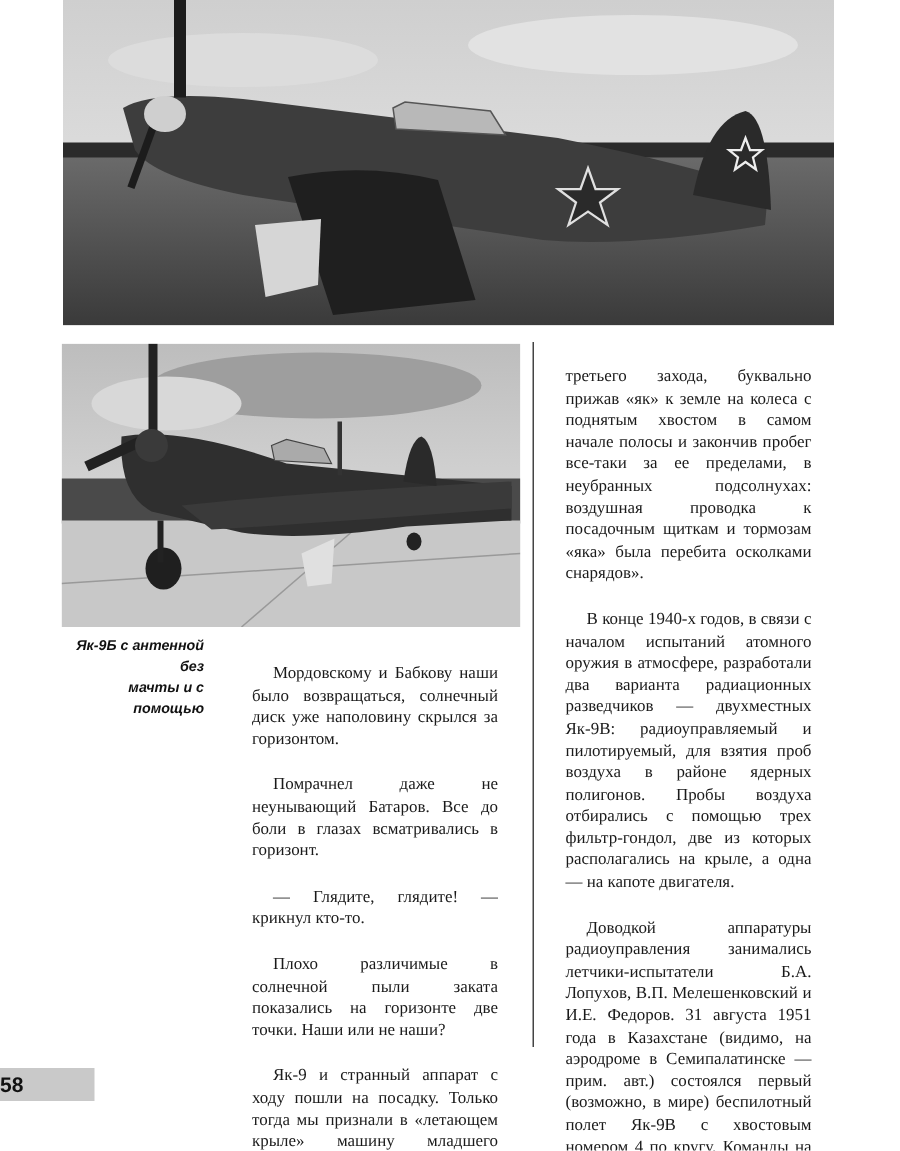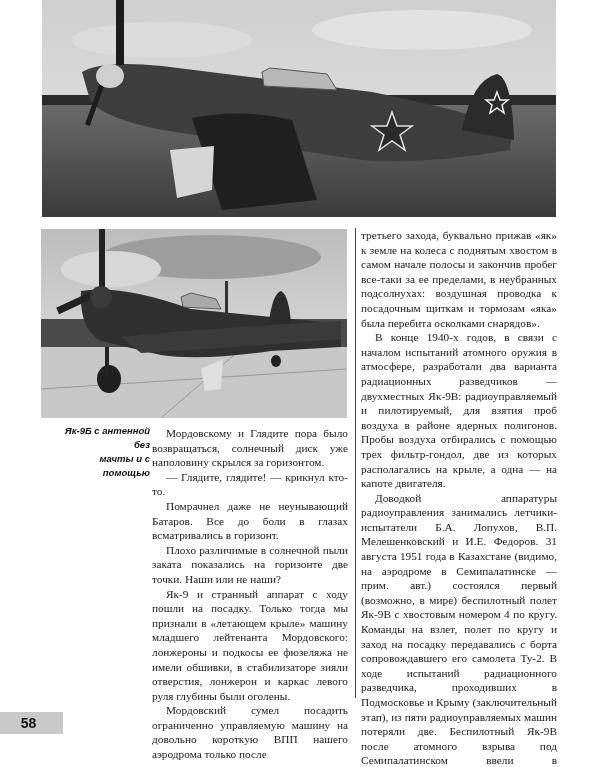--- a/index.html
+++ b/index.html
@@ -8,36 +8,36 @@
 
   .photo { position: absolute; overflow: hidden; }
   .photo svg { display: block; width: 100%; height: 100%; }
 
   #photo-top { left: 42px; top: 0; width: 514px; height: 217px; }
   #photo-second { left: 41px; top: 229px; width: 306px; height: 189px; }
 
   .caption { position: absolute; left: 40px; top: 424px; width: 96px;
              font-family: "Liberation Sans", "DejaVu Sans", sans-serif;
              font-weight: bold; font-style: italic; font-size: 9.5px; line-height: 14px;
-             text-align: right; color: #111; margin-left: 14px; }
+             text-align: right; color: #111; }
 
   .col { position: absolute; font-size: 11.3px; line-height: 14.6px; text-align: justify;
          hyphens: manual; }
-  .col p { margin: 0; text-indent: 14px; }
+  .col p { margin: 16px; text-indent: 14px; }
   .col p.cont { text-indent: 0; }
 
   #col-middle { left: 152px; top: 426px; width: 196px; }
   #col-right { left: 361px; top: 228px; width: 196px; }
 
   .rule { position: absolute; left: 355px; top: 228px; width: 1px; height: 470px; background: #444; }
 
   .page-num-band { position: absolute; left: 0; top: 712px; width: 63px; height: 22px; background: #c9c9c9; }
   .page-num { position: absolute; left: 0; top: 712px; width: 57px; height: 22px;
               font-family: "Liberation Sans", "DejaVu Sans", sans-serif; font-weight: bold;
-              font-size: 14px; line-height: 22px; text-align: center; color: #111; }
+              font-size: 14px; line-height: 22px; text-align: left; color: #111; }
 </style>
 </head>
 <body>
 
 <div class="photo" id="photo-top">
   <svg viewBox="0 0 514 217" preserveAspectRatio="none">
     <defs>
       <linearGradient id="skyA" x1="0" y1="0" x2="0" y2="1">
         <stop offset="0" stop-color="#cfcfcf"></stop>
           <stop offset="1" stop-color="#e9e9e9"></stop>
@@ -107,23 +107,23 @@
     <ellipse cx="235" cy="132" rx="5" ry="6" fill="#222"></ellipse>
   </svg>
 </div>
 
 <div class="caption">
   <div>Як-9Б с антенной без</div>
   <div>мачты и с помощью</div>
 </div>
 
 <div class="col" id="col-middle">
-  <p>Мордовскому и Глядите пора было возвращаться, солнечный диск уже наполовину скрылся за горизонтом.</p>
+  <p>Мордовскому и Бабкову наши было возвращаться, солнечный диск уже наполовину скрылся за горизонтом.</p>
+  <p>Помрачнел даже не неунывающий Батаров. Все до боли в глазах всматривались в горизонт.</p>
   <p>— Глядите, глядите! — крикнул кто-то.</p>
-  <p>Помрачнел даже не неунывающий Батаров. Все до боли в глазах всматривались в горизонт.</p>
   <p>Плохо различимые в солнечной пыли заката показались на горизонте две точки. Наши или не наши?</p>
   <p>Як-9 и странный аппарат с ходу пошли на посадку. Только тогда мы признали в «летающем крыле» машину младшего лейтенанта Мордовского: лонжероны и подкосы ее фюзеляжа не имели обшивки, в стабилизаторе зияли отверстия, лонжерон и каркас левого руля глубины были оголены.</p>
   <p>Мордовский сумел посадить ограниченно управляемую машину на довольно короткую ВПП нашего аэродрома только после</p>
 </div>
 
 <div class="rule"></div>
 
 <div class="col" id="col-right">
   <p class="cont">третьего захода, буквально прижав «як» к земле на колеса с поднятым хвостом в самом начале полосы и закончив пробег все-таки за ее пределами, в неубранных подсолнухах: воздушная проводка к посадочным щиткам и тормозам «яка» была перебита осколками снарядов».</p>
   <p>В конце 1940-х годов, в связи с началом испытаний атомного оружия в атмосфере, разработали два варианта радиационных разведчиков — двухместных Як-9В: радиоуправляемый и пилотируемый, для взятия проб воздуха в районе ядерных полигонов. Пробы воздуха отбирались с помощью трех фильтр-гондол, две из которых располагались на крыле, а одна — на капоте двигателя.</p>

